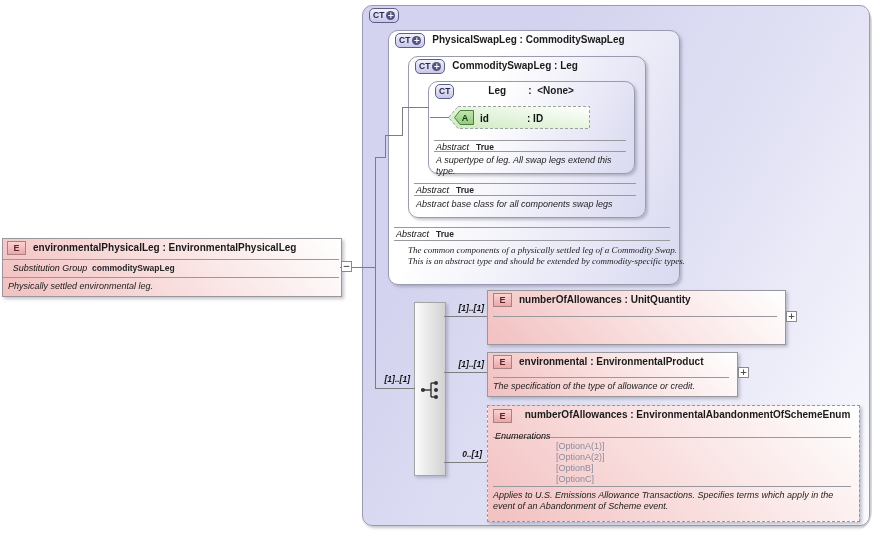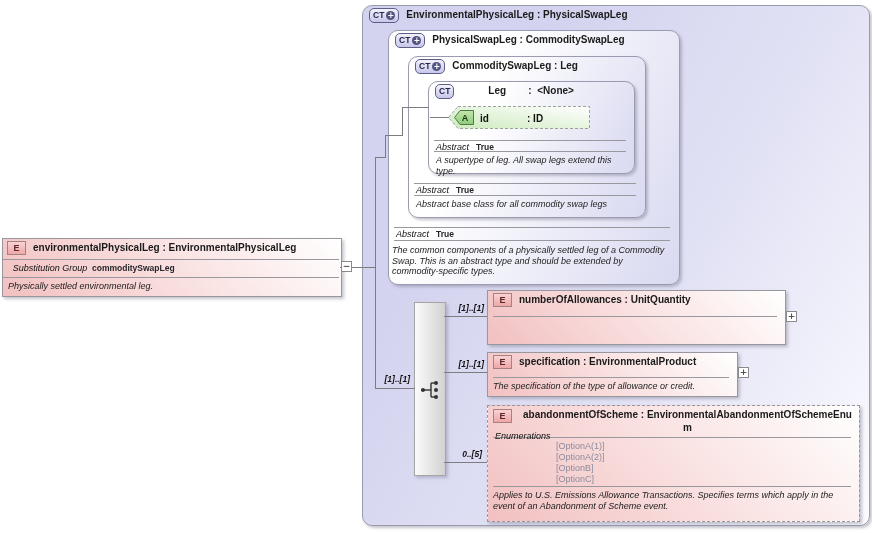--- a/index.html
+++ b/index.html
@@ -1,16 +1,16 @@
 <!DOCTYPE html>
 <html><head>
 <meta charset="utf-8">
 <style>
   html,body{margin:0;padding:0;background:#ffffff;font-family:"Liberation Sans",sans-serif;}
-  .canvas{position:relative;width:872px;height:533px;background:#ffffff;overflow:hidden;}
+  .canvas{position:relative;width:872px;height:533px;background:#ffffff;overflow:hidden;border-radius:22px;}
   .abs{position:absolute;}
   
   .tbox{position:absolute;border:1px solid #9a9ab0;border-radius:10px;
         box-shadow:2px 2px 3px rgba(110,110,130,.40);}
   .bg-root{background:linear-gradient(120deg,#d3d3ef 25%,#e2e2f5 60%,#fbfbff 100%);}
   .bg-ct{background:linear-gradient(115deg,#ffffff 30%,#e9e9f7 70%,#d9d9f1 100%);}
   .ebox{position:absolute;border:1px solid #97979d;
         box-shadow:2px 2px 3px rgba(110,110,130,.40);
         background:linear-gradient(45deg,#f2c0c0 0%,#f9dddd 45%,#ffffff 100%);}
   .ebox.dashed{border-style:dashed;}
@@ -55,21 +55,20 @@
 <body>
 
 <div class="canvas">
 
   <div class="tbox bg-root" style="left:362px;top:5px;width:506px;height:519px;"></div>
   <div class="bhead" style="left:369px;top:8px;">
     <span class="badge-ct">
         <span>CT</span>
         <span class="ct-plus">+</span>
       </span>
-    <span>EnvironmentalPhysicalLeg : PhysicalSwapLeg</span>
   </div>
 
   <div class="tbox bg-ct" style="left:388px;top:30px;width:290px;height:253px;"></div>
   <div class="bhead" style="left:395px;top:33px;">
     <span class="badge-ct">
         <span>CT</span>
         <span class="ct-plus">+</span>
       </span>
     <span>PhysicalSwapLeg : CommoditySwapLeg</span>
   </div>
@@ -116,29 +115,29 @@
     <text x="33" y="16.5" font-family="Liberation Sans, sans-serif" font-size="10" font-weight="bold" fill="#111">id</text>
     <text x="80" y="16.5" font-family="Liberation Sans, sans-serif" font-size="10" font-weight="bold" fill="#111">: ID</text>
   </svg>
 
   <div class="hr" style="left:414px;top:183px;width:222px;"></div>
   <div class="annrow" style="left:416px;top:185px;">
     <span class="ann-label" style="width:40px;">Abstract</span>
     <span class="ann-value">True</span>
   </div>
   <div class="hr" style="left:414px;top:195px;width:222px;"></div>
-  <div class="desc" style="left:416px;top:199px;width:220px;">Abstract base class for all commodity swap legs</div>
+  <div class="desc" style="left:416px;top:199px;width:220px;">Abstract base class for all components swap legs</div>
 
   <div class="hr" style="left:394px;top:227px;width:276px;"></div>
   <div class="annrow" style="left:396px;top:229px;">
     <span class="ann-label" style="width:40px;">Abstract</span>
     <span class="ann-value">True</span>
   </div>
   <div class="hr" style="left:394px;top:240px;width:276px;"></div>
-  <div class="desc" style="left:392px;top:245px;width:278px;">The common components of a physically settled leg of a Commodity Swap. This is an abstract type and should be extended by commodity-specific types.</div>
+  <div class="desc" style="left:408px;top:245px;width:278px;font-family:Liberation Serif, serif;">The common components of a physically settled leg of a Commodity Swap. This is an abstract type and should be extended by commodity-specific types.</div>
 
   <div class="seqbox" style="left:414px;top:302px;width:30px;height:172px;"></div>
   <svg class="abs" style="left:420px;top:380px;" width="22" height="20">
     <line x1="1" y1="10" x2="11" y2="10" stroke="#333" stroke-width="1.4"></line>
     <line x1="11" y1="3" x2="11" y2="17" stroke="#333" stroke-width="1.4"></line>
     <line x1="11" y1="3" x2="15" y2="3" stroke="#333" stroke-width="1.4"></line>
     <line x1="11" y1="17" x2="15" y2="17" stroke="#333" stroke-width="1.4"></line>
     <circle cx="3" cy="10" r="2" fill="#333"></circle>
     <circle cx="16" cy="3" r="2" fill="#333"></circle>
     <circle cx="16" cy="10" r="2" fill="#333"></circle>
@@ -149,30 +148,30 @@
   <div class="bhead" style="left:493px;top:293px;">
     <span class="badge-el">E</span>
     <span>numberOfAllowances : UnitQuantity</span>
   </div>
   <div class="hr" style="left:493px;top:316px;width:284px;"></div>
   <div class="pm" style="left:786px;top:311px;">+</div>
 
   <div class="ebox" style="left:487px;top:352px;width:249px;height:43px;"></div>
   <div class="bhead" style="left:493px;top:355px;">
     <span class="badge-el">E</span>
-    <span>specification : EnvironmentalProduct</span>
+    <span>environmental : EnvironmentalProduct</span>
   </div>
   <div class="hr" style="left:493px;top:377px;width:236px;"></div>
   <div class="desc" style="left:493px;top:381px;width:238px;">The specification of the type of allowance or credit.</div>
   <div class="pm" style="left:738px;top:367px;">+</div>
 
   <div class="ebox dashed" style="left:487px;top:405px;width:371px;height:115px;"></div>
   <div class="bhead" style="left:493px;top:408px;">
     <span class="badge-el" style="margin-top:1px;">E</span>
-    <span class="wrapctr" style="width:337px;">abandonmentOfScheme : EnvironmentalAbandonmentOfSchemeEnum</span>
+    <span class="wrapctr" style="width:337px;">numberOfAllowances : EnvironmentalAbandonmentOfSchemeEnum</span>
   </div>
   <div class="hr" style="left:493px;top:437px;width:358px;"></div>
   <div class="ann-label abs" style="left:495px;top:431px;">Enumerations</div>
   <div class="enumcol" style="left:556px;top:441px;">
     <div>[OptionA(1)]</div>
     <div>[OptionA(2)]</div>
     <div>[OptionB]</div>
     <div>[OptionC]</div>
   </div>
   <div class="hr" style="left:493px;top:486px;width:358px;"></div>
@@ -205,15 +204,15 @@
 
   <div class="card" style="left:368px;top:375px;width:42px;">[1]..[1]</div>
 
   <div class="hl" style="left:444px;top:316px;width:43px;"></div>
   <div class="card" style="left:444px;top:304px;width:40px;">[1]..[1]</div>
 
   <div class="hl" style="left:444px;top:372px;width:43px;"></div>
   <div class="card" style="left:444px;top:360px;width:40px;">[1]..[1]</div>
 
   <div class="hl" style="left:444px;top:462px;width:43px;"></div>
-  <div class="card" style="left:444px;top:450px;width:38px;">0..[5]</div>
+  <div class="card" style="left:444px;top:450px;width:38px;">0..[1]</div>
 
 </div>
 
 </body></html>

